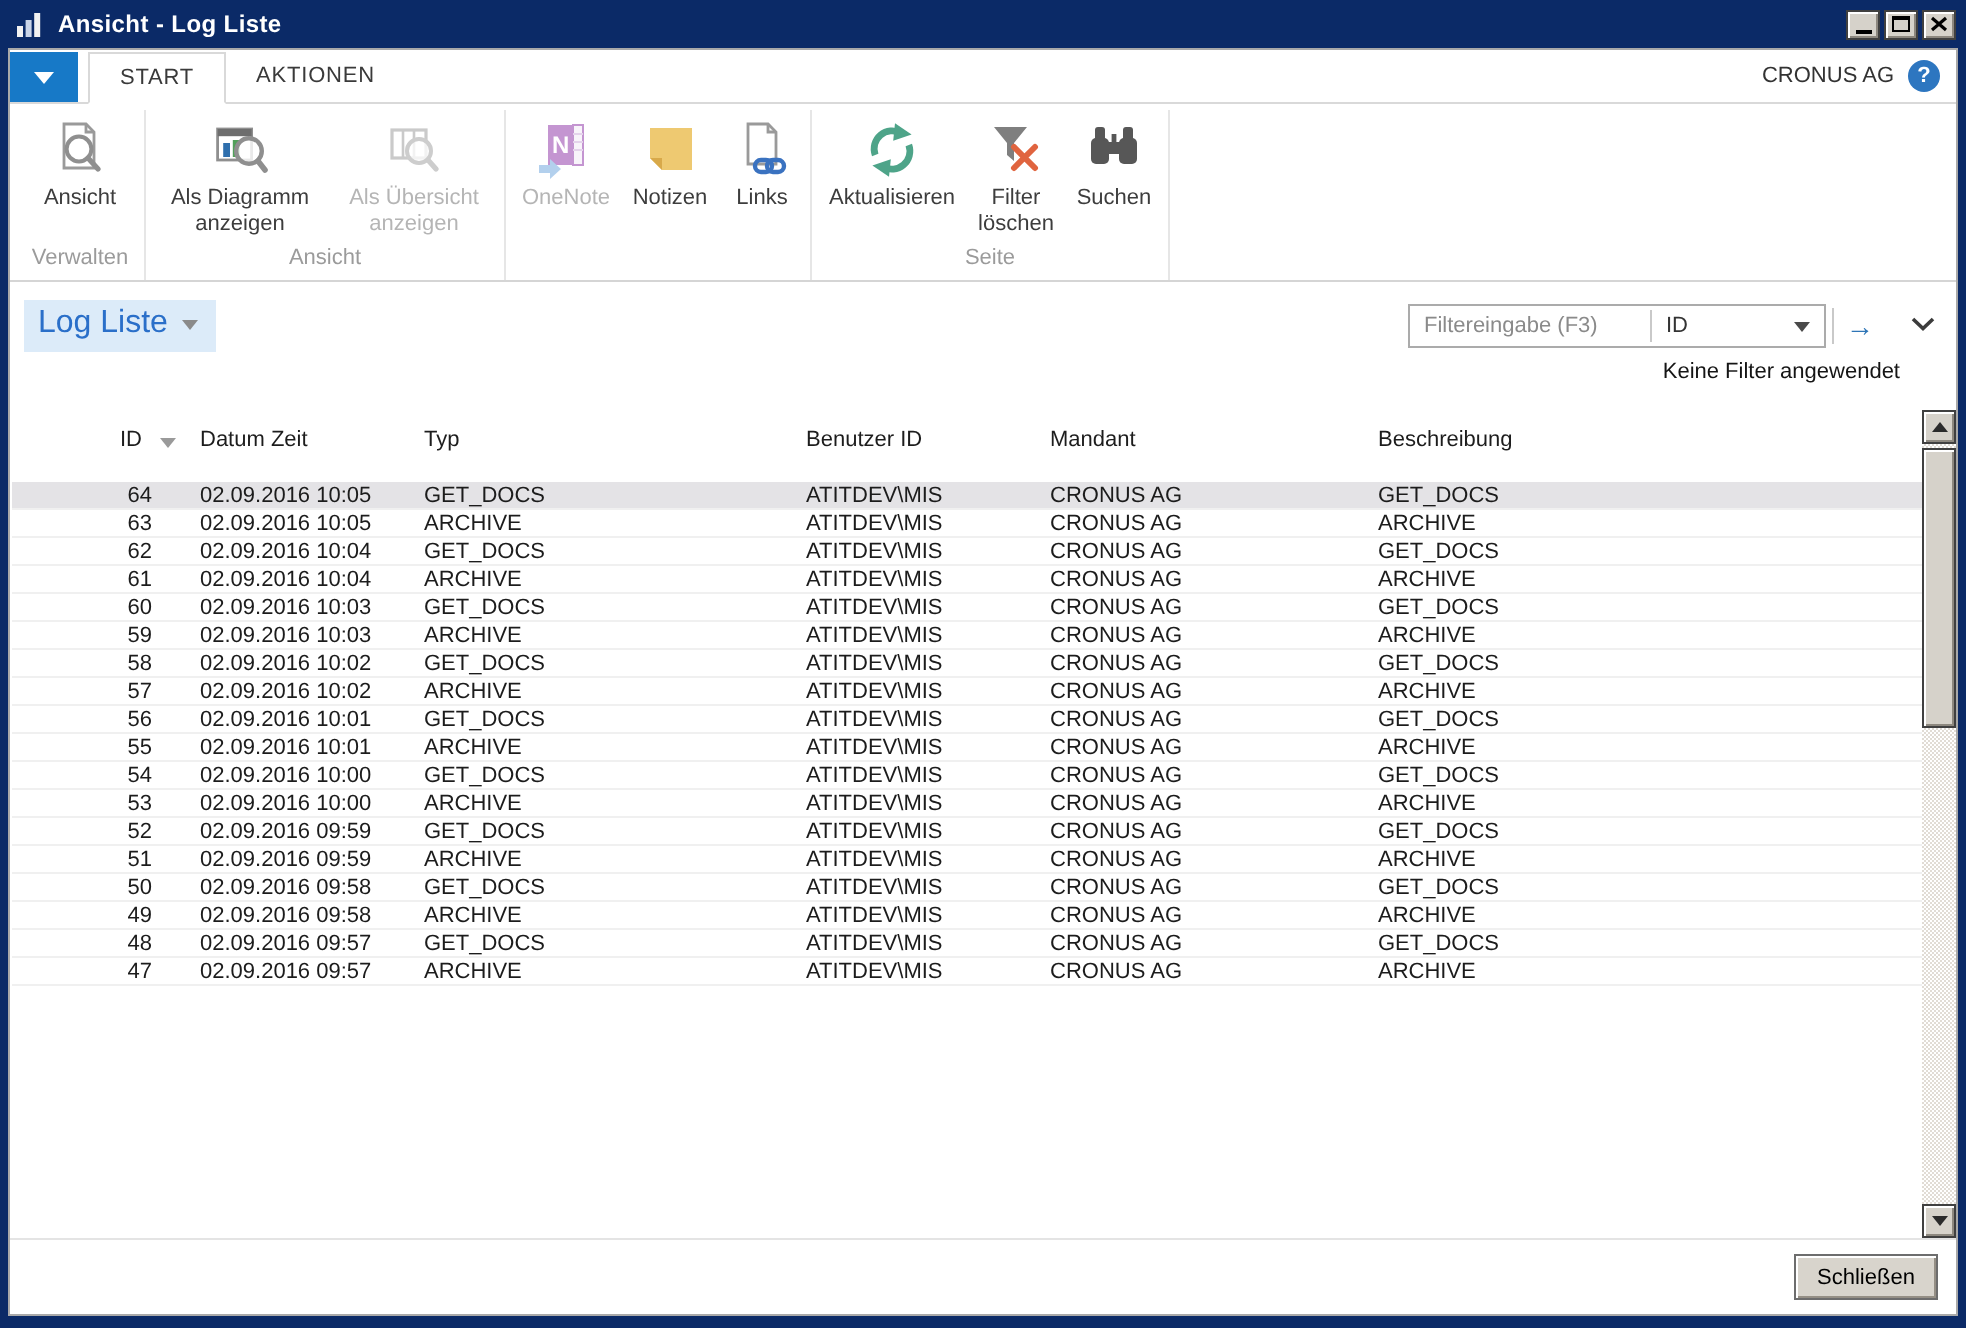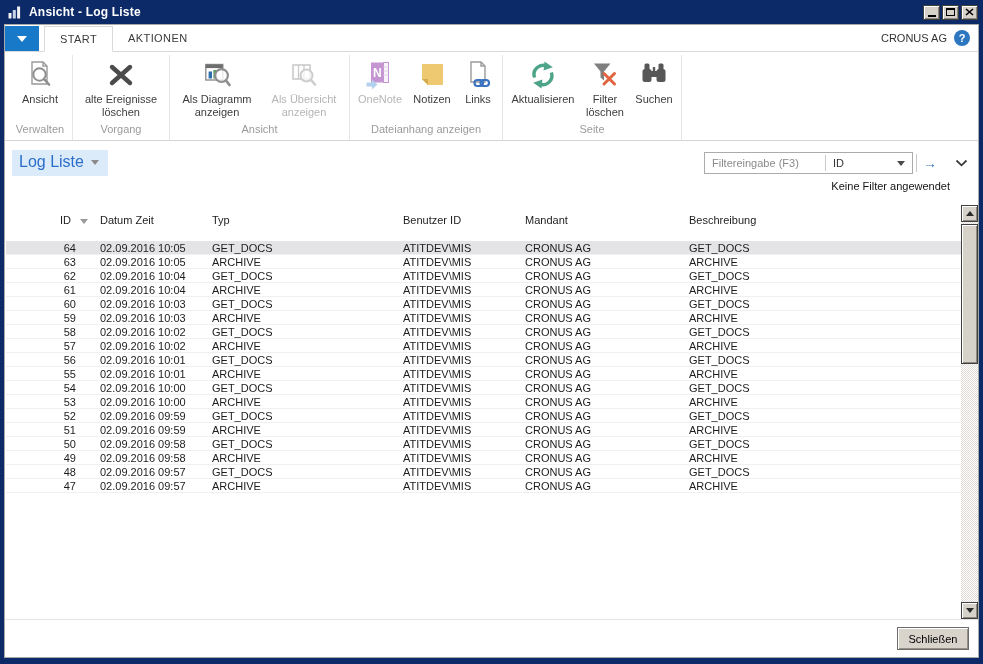--- a/index.html
+++ b/index.html
@@ -160,33 +160,20 @@
                 <circle cx="15.5" cy="15.5" r="6.2" fill="rgba(255,255,255,.8)" stroke="#8f8f8f" stroke-width="2"></circle>
                 <line x1="20" y1="20" x2="25" y2="25.5" stroke="#8f8f8f" stroke-width="2.6" stroke-linecap="round"></line>
               </svg>
             </span>
             <span class="rlabel">Ansicht</span>
           </div>
         </div>
         <div class="rgroup-label">Verwalten</div>
       </div>
 
-      <div class="rgroup">
-        <div class="rbuttons">
-          <div class="rbtn w88">
-            <span class="ricon">
-              <svg viewBox="0 0 32 32" width="32" height="32">
-                <path d="M7 8 L25 24 M25 8 L7 24" stroke="#4b4b4b" stroke-width="4.4" stroke-linecap="round" fill="none"></path>
-              </svg>
-            </span>
-            <span class="rlabel">alte Ereignisse löschen</span>
-          </div>
-        </div>
-        <div class="rgroup-label">Vorgang</div>
-      </div>
 
       <div class="rgroup">
         <div class="rbuttons">
           <div class="rbtn w86">
             <span class="ricon">
               <svg viewBox="0 0 32 32" width="32" height="32">
                 <rect x="4.8" y="5.5" width="17" height="15.5" fill="#fff" stroke="#8f8f8f" stroke-width="1.4"></rect>
                 <rect x="4.8" y="5.5" width="17" height="3.6" fill="#6e6e6e"></rect>
                 <rect x="7.6" y="12.5" width="3.4" height="7" fill="#2f6fad"></rect>
                 <rect x="12.4" y="11" width="3.4" height="8.5" fill="#52a05a"></rect>
@@ -244,21 +231,20 @@
                 <path d="M19 3 v4 h4" fill="none" stroke="#9a9a9a" stroke-width="1.4"></path>
                 <g stroke="#3a72c0" stroke-width="2.2" fill="none">
                   <rect x="12.5" y="21" width="8.5" height="6" rx="3"></rect>
                   <rect x="18.5" y="21" width="8.5" height="6" rx="3"></rect>
                 </g>
               </svg>
             </span>
             <span class="rlabel">Links</span>
           </div>
         </div>
-        <div class="rgroup-label">Dateianhang anzeigen</div>
       </div>
 
       <div class="rgroup">
         <div class="rbuttons">
           <div class="rbtn w72">
             <span class="ricon">
               <svg viewBox="0 0 32 32" width="32" height="32" fill="none">
                 <path d="M7.6 18.5 A 9 9 0 0 1 20.5 7.6" stroke="#4ea489" stroke-width="3.4"></path>
                 <polygon points="17.5,2.6 25.8,8.2 16.6,11.4" fill="#4ea489"></polygon>
                 <path d="M24.4 13.5 A 9 9 0 0 1 11.5 24.4" stroke="#4ea489" stroke-width="3.4"></path>

